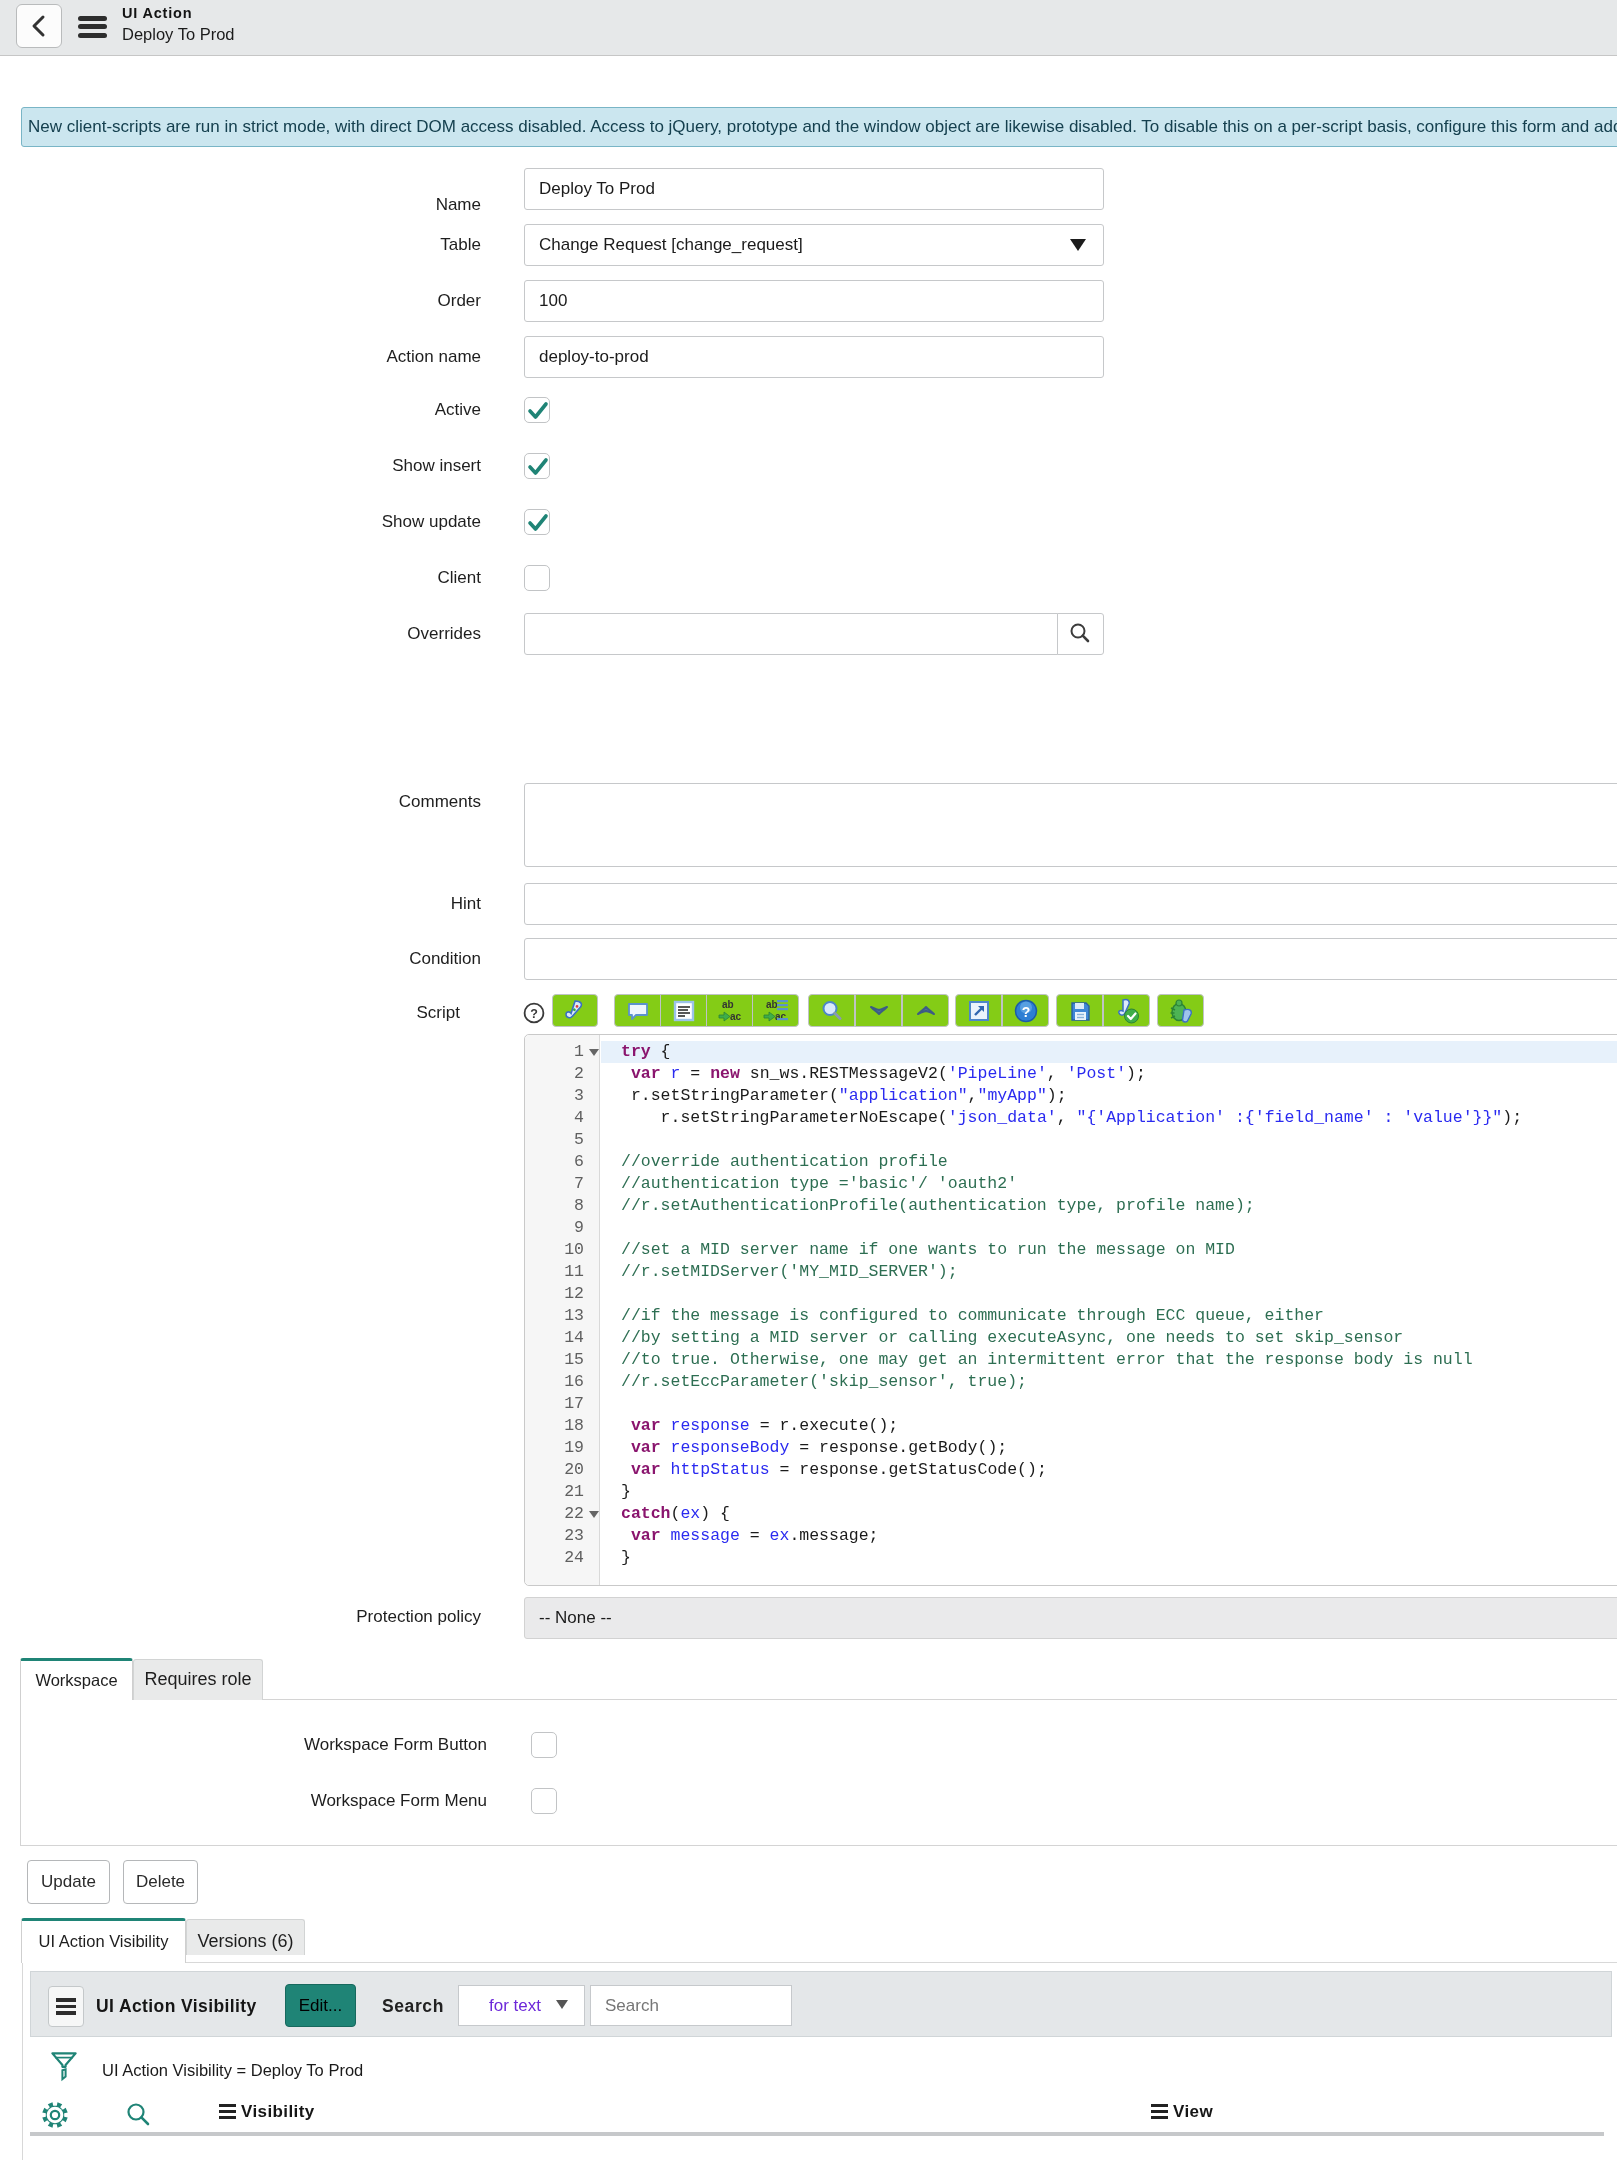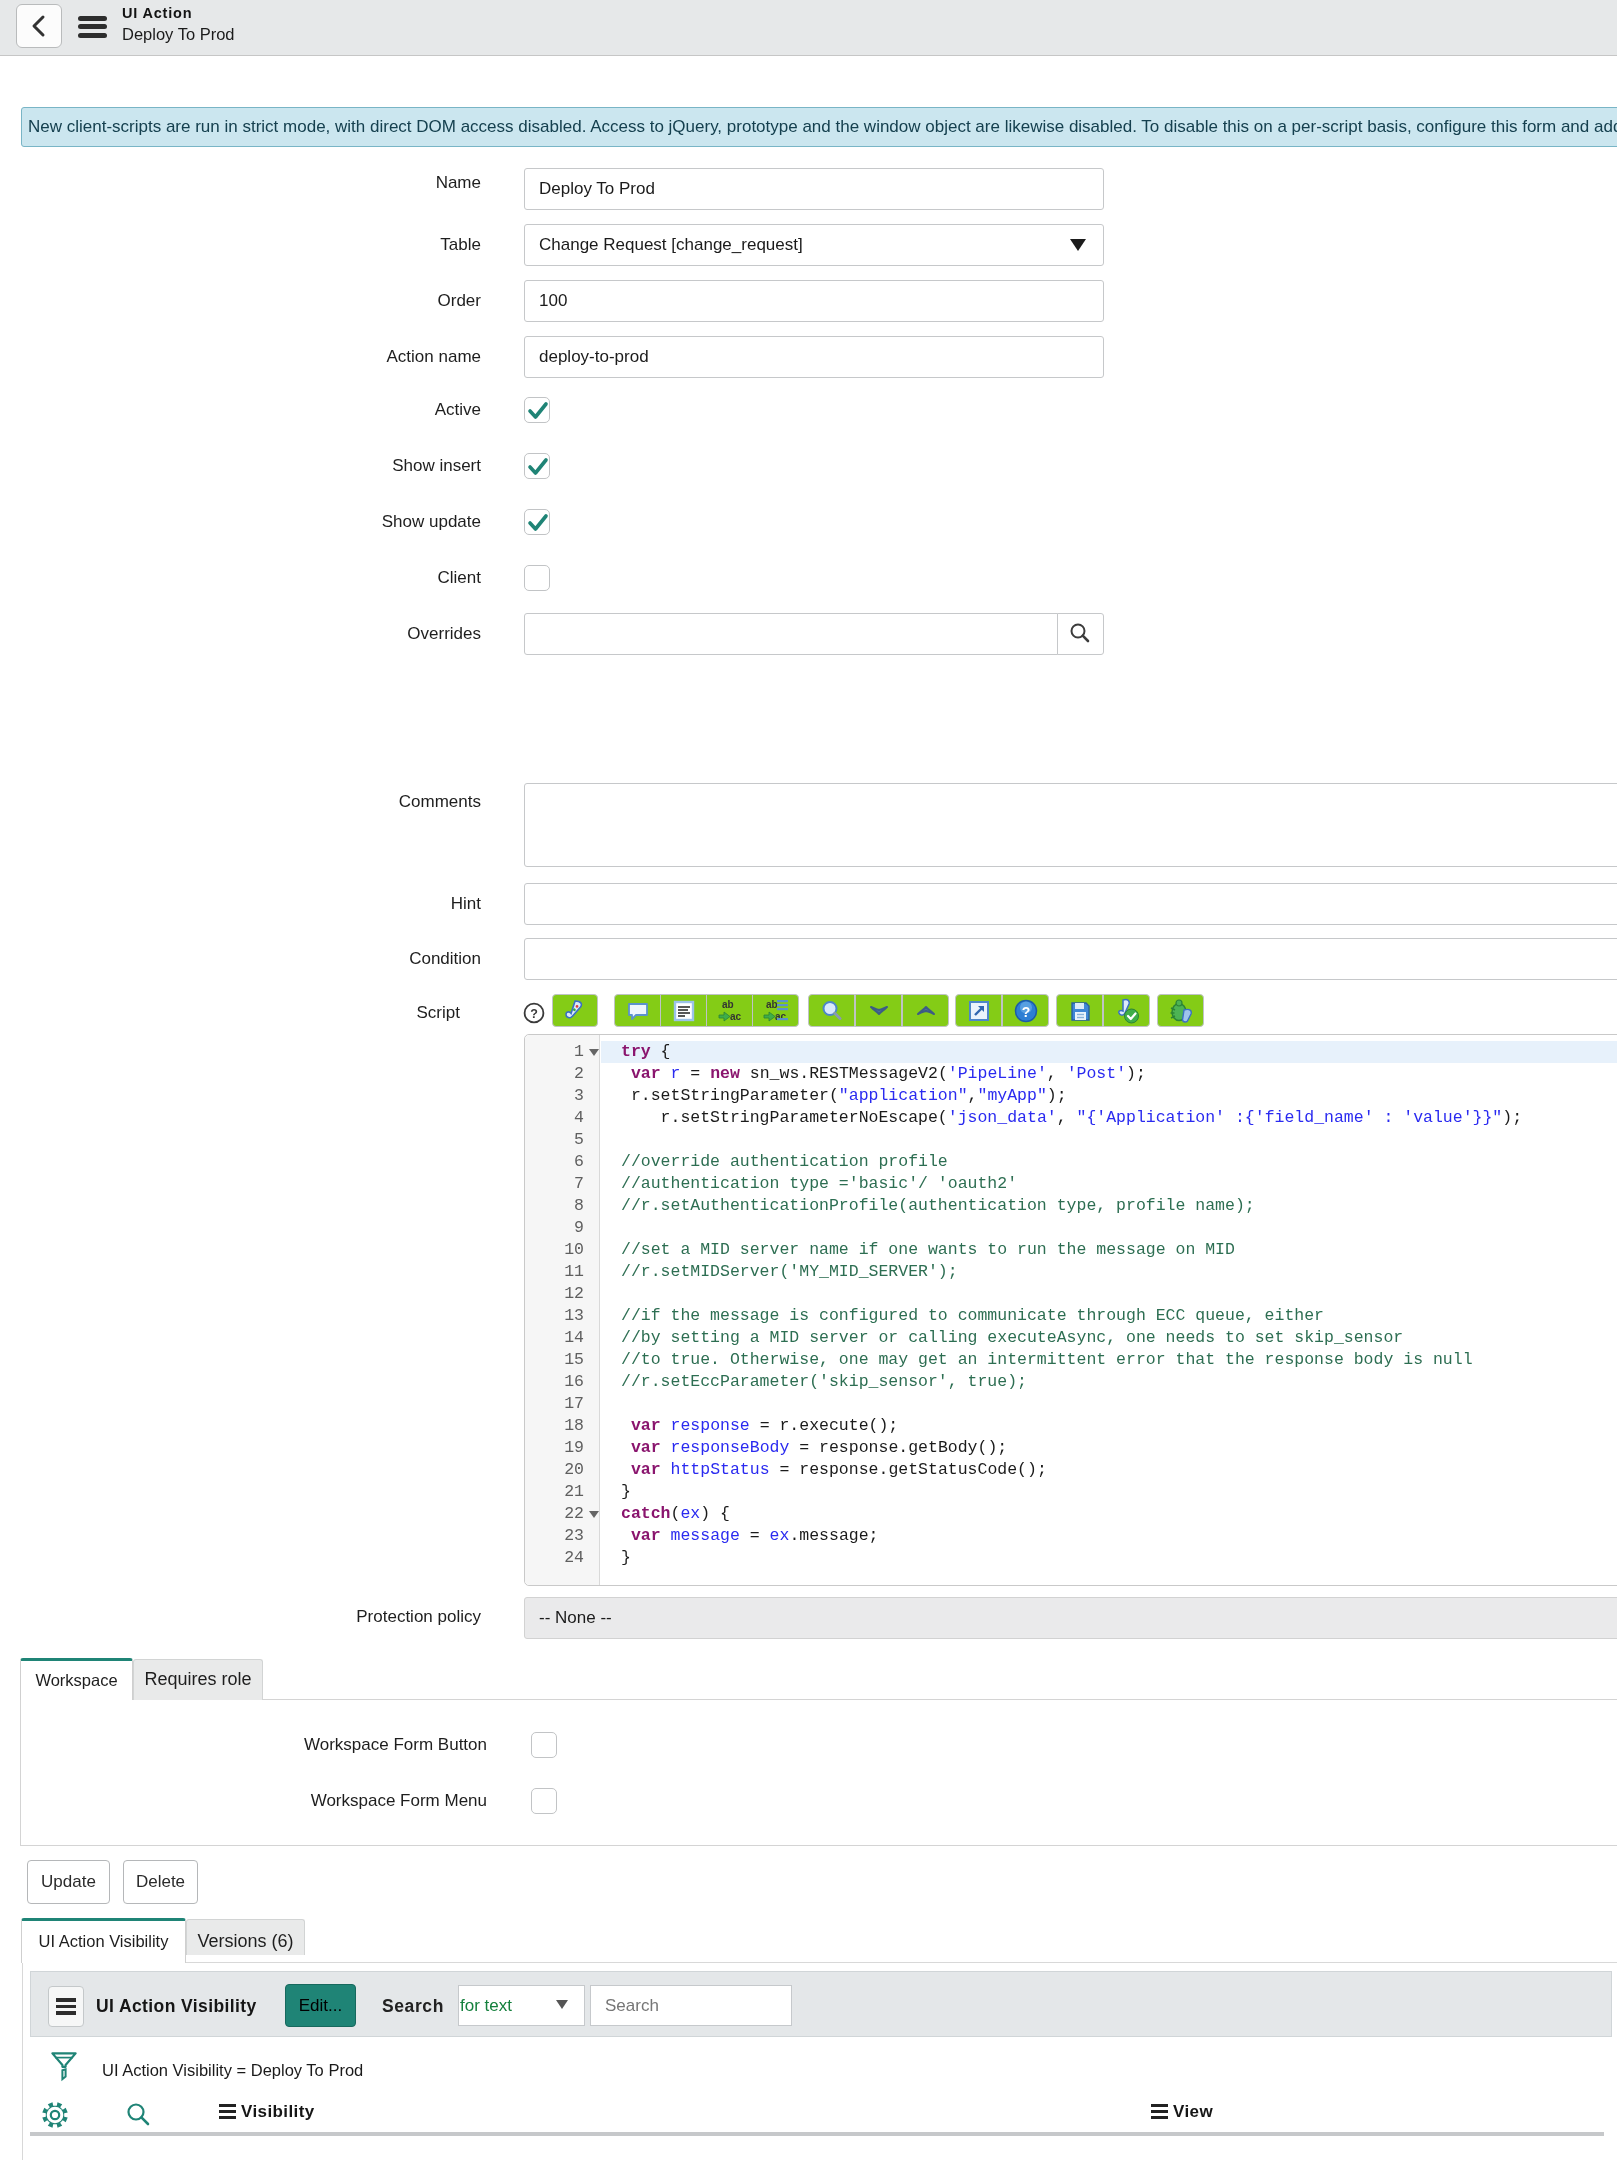--- a/index.html
+++ b/index.html
@@ -82,21 +82,21 @@
   <polyline points="14,3 5,12 14,21" fill="none" stroke="#333" stroke-width="3" stroke-linecap="round" stroke-linejoin="round"></polyline>
 </svg>
 <div class="hbar" style="top:16px"></div>
 <div class="hbar" style="top:24.3px"></div>
 <div class="hbar" style="top:32.6px"></div>
 <div class="hdr-t1">UI Action</div>
 <div class="hdr-t2">Deploy To Prod</div>
 
 <div class="banner">New client-scripts are run in strict mode, with direct DOM access disabled. Access to jQuery, prototype and the window object are likewise disabled. To disable this on a per-script basis, configure this form and add the 'isolate_script' field.</div>
 
-<div class="lbl" style="top:171px">Name</div>
+<div class="lbl" style="top:193px">Name</div>
 <div class="inp" style="top:168px;width:580px">Deploy To Prod</div>
 
 <div class="lbl" style="top:233px">Table</div>
 <div class="inp" style="top:224px;width:580px">Change Request [change_request]</div>
 <div class="tri-dn" style="left:1070px;top:239px"></div>
 
 <div class="lbl" style="top:289px">Order</div>
 <div class="inp" style="top:280px;width:580px;text-align:left">100</div>
 
 <div class="lbl" style="top:345px">Action name</div>
@@ -299,21 +299,21 @@
 <div class="tab-off" style="left:186px;top:1919px;width:119px;height:36px;line-height:42px">Versions (6)</div>
 
 <div class="lbar"></div>
 <div class="abs" style="left:48px;top:1986px;width:36px;height:41px;background:#f6f7f7;border:1px solid #c4c8ca;border-radius:4px"></div>
 <div class="abs" style="left:56px;top:1998px;width:20px;height:3.5px;background:#2d2d2d"></div>
 <div class="abs" style="left:56px;top:2004.5px;width:20px;height:3.5px;background:#2d2d2d"></div>
 <div class="abs" style="left:56px;top:2011px;width:20px;height:3.5px;background:#2d2d2d"></div>
 <div class="abs" style="left:96px;top:1996px;font-size:17.5px;font-weight:bold;color:#161616;letter-spacing:0.4px">UI Action Visibility</div>
 <div class="teal-btn" style="left:285px;top:1984px;width:71px;height:43px;line-height:41px">Edit...</div>
 <div class="abs" style="left:382px;top:1996px;font-size:17.5px;font-weight:bold;color:#222;letter-spacing:0.6px">Search</div>
-<div class="abs" style="left:458px;top:1985px;width:127px;height:41px;background:#fff;border:1px solid #c6c9cc;font-size:17px;color:#15803d;line-height:39px;padding-left:1px">for text</div>
+<div class="abs" style="left:458px;top:1985px;width:127px;height:41px;background:#fff;border:1px solid #c6c9cc;font-size:17px;color:#6d28d9;line-height:39px;padding-left:30px">for text</div>
 <div class="tri-dn" style="left:556px;top:1999px;border-left-width:6px;border-right-width:6px;border-top-width:9.5px;border-top-color:#555;margin-top:1px"></div>
 <div class="abs" style="left:590px;top:1985px;width:202px;height:41px;background:#fff;border:1px solid #c6c9cc;font-size:17px;color:#767676;line-height:39px;padding-left:14px">Search</div>
 
 <svg class="abs" style="left:51px;top:2052px" width="26" height="31" viewBox="0 0 26 31">
   <path d="M1.4 1.4 H24.6 L14.6 13 V14.8 H11.4 V13 Z" fill="none" stroke="#1f8476" stroke-width="2.2" stroke-linejoin="round"></path>
   <line x1="4.2" y1="5.6" x2="21.8" y2="5.6" stroke="#1f8476" stroke-width="1.7"></line>
   <path d="M11.4 18.2 L14.6 17.4 V24.6 L11.4 27.2 Z" fill="none" stroke="#1f8476" stroke-width="2"></path>
 </svg>
 <div class="abs" style="left:102px;top:2061px;font-size:16.5px;color:#1a1a1a">UI Action Visibility = Deploy To Prod</div>
 

